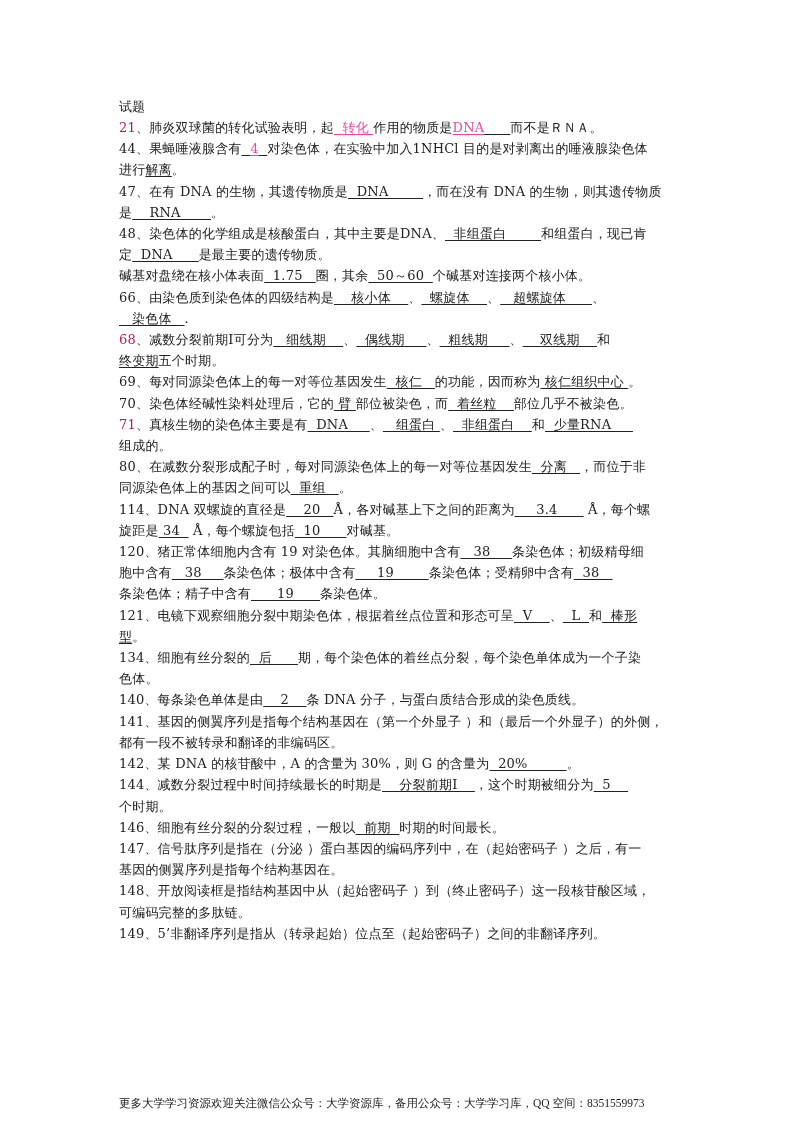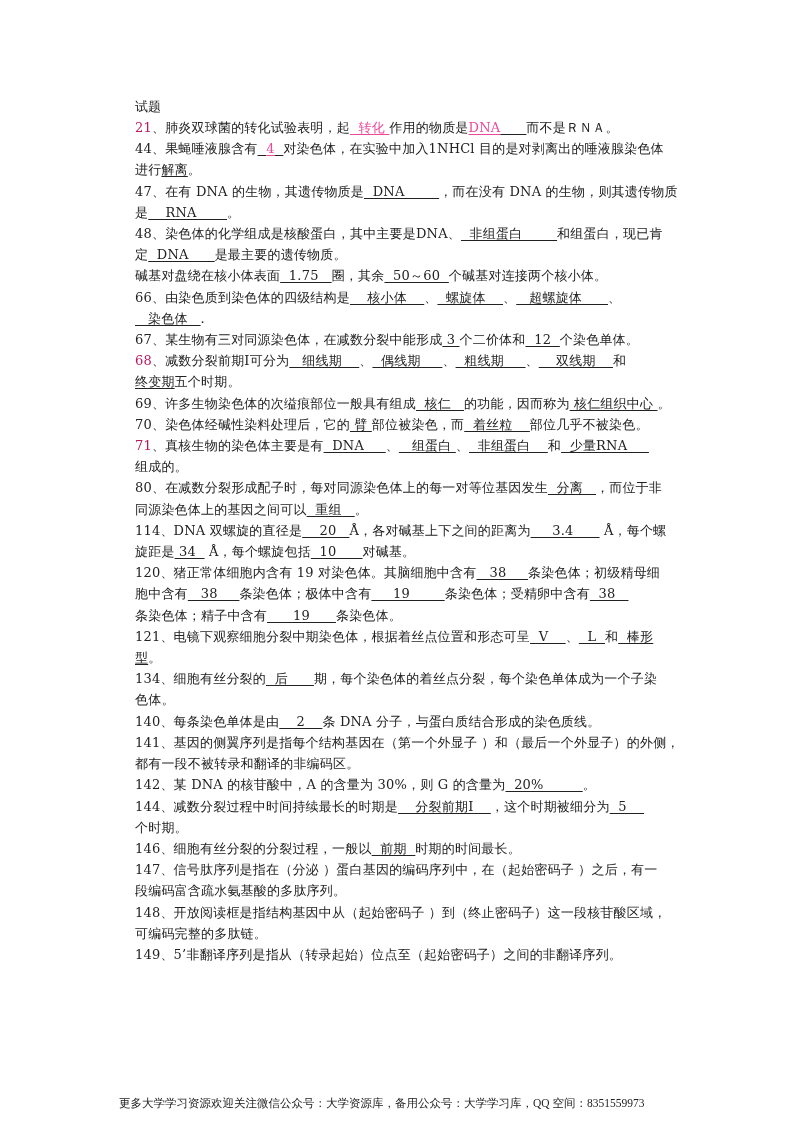--- a/index.html
+++ b/index.html
@@ -1,18 +1,18 @@
 <!DOCTYPE html>
 <html><head>
 <meta charset="utf-8">
 <style>
   html, body { margin: 0; padding: 0; background: #ffffff; }
   body { width: 793px; height: 1122px; position: relative; overflow: hidden;
          font-family: "DejaVu Serif", "Liberation Serif", serif; color: #222; }
-  .page { position: absolute; left: 119px; top: 96px; width: 556px; margin-left: 16px; }
+  .page { position: absolute; left: 119px; top: 96px; width: 556px; }
   .title { font-size: 13px; line-height: 21px; height: 21px; }
   .line { font-size: 13px; line-height: 21.2px; white-space: nowrap; letter-spacing: 0.2px; }
   .num-blue { color: #be185d; }
   .u { text-decoration: underline; text-underline-offset: 2px; white-space: pre; }
   .red { color: #ec4899; }
   .footer { position: absolute; left: 119px; top: 1096px; font-size: 11.5px;
             font-family: "Liberation Serif", "DejaVu Serif", serif; color: #222; }
 </style>
 </head>
 <body>
@@ -23,24 +23,23 @@
       <div class="line"><span class="num-blue">21</span><span>、肺炎双球菌的转化试验表明，起</span><span class="u red">  转化 </span><span>作用的物质是</span><span class="u red">DNA</span><span class="u">      </span><span>而不是ＲＮＡ。</span></div>
       <div class="line"><span>44</span><span>、果蝇唾液腺含有</span><span class="u">  </span><span class="u red">4</span><span class="u">  </span><span>对染色体，在实验中加入1NHCl 目的是对剥离出的唾液腺染色体</span></div>
       <div class="line"><span>进行</span><span class="u">解离</span><span>。</span></div>
       <div class="line"><span>47</span><span>、在有 DNA 的生物，其遗传物质是</span><span class="u">  DNA        </span><span>，而在没有 DNA 的生物，则其遗传物质</span></div>
       <div class="line"><span>是</span><span class="u">    RNA       </span><span>。</span></div>
       <div class="line"><span>48</span><span>、染色体的化学组成是核酸蛋白，其中主要是DNA、</span><span class="u">  非组蛋白        </span><span>和组蛋白，现已肯</span></div>
       <div class="line"><span>定</span><span class="u">  DNA      </span><span>是最主要的遗传物质。</span></div>
       <div class="line"><span>碱基对盘绕在核小体表面</span><span class="u">  1.75   </span><span>圈，其余</span><span class="u">  50～60  </span><span>个碱基对连接两个核小体。</span></div>
       <div class="line"><span>66</span><span>、由染色质到染色体的四级结构是</span><span class="u">    核小体    </span><span>、</span><span class="u">  螺旋体    </span><span>、</span><span class="u">   超螺旋体      </span><span>、</span></div>
       <div class="line"><span class="u">   染色体   </span><span>.</span></div>
-      <div class="line"><span>67</span><span>、某生物有三对同源染色体，在减数分裂中能形成</span><span class="u"> 3 </span><span>个二价体和</span><span class="u">  12  </span><span>个染色单体。</span></div>
       <div class="line"><span class="num-blue">68</span><span>、减数分裂前期Ⅰ可分为</span><span class="u">   细线期    </span><span>、</span><span class="u">  偶线期     </span><span>、</span><span class="u">  粗线期     </span><span>、</span><span class="u">    双线期    </span><span>和</span></div>
       <div class="line"><span class="u">终变期</span><span>五个时期。</span></div>
-      <div class="line"><span>69</span><span>、许多生物染色体的次缢痕部位一般具有组成</span><span class="u">  核仁   </span><span>的功能，因而称为</span><span class="u"> 核仁组织中心 </span><span>。</span></div>
+      <div class="line"><span>69</span><span>、每对同源染色体上的每一对等位基因发生</span><span class="u">  核仁   </span><span>的功能，因而称为</span><span class="u"> 核仁组织中心 </span><span>。</span></div>
       <div class="line"><span>70</span><span>、染色体经碱性染料处理后，它的</span><span class="u"> 臂 </span><span>部位被染色，而</span><span class="u">  着丝粒    </span><span>部位几乎不被染色。</span></div>
       <div class="line"><span class="num-blue">71</span><span>、真核生物的染色体主要是有</span><span class="u">  DNA     </span><span>、</span><span class="u">   组蛋白 </span><span>、</span><span class="u">  非组蛋白    </span><span>和</span><span class="u">  少量RNA     </span></div>
       <div class="line"><span>组成的。</span></div>
       <div class="line"><span>80</span><span>、在减数分裂形成配子时，每对同源染色体上的每一对等位基因发生</span><span class="u">  分离   </span><span>，而位于非</span></div>
       <div class="line"><span>同源染色体上的基因之间可以</span><span class="u">  重组   </span><span>。</span></div>
       <div class="line"><span>114</span><span>、DNA 双螺旋的直径是</span><span class="u">    20   </span><span>Å，各对碱基上下之间的距离为</span><span class="u">     3.4      </span><span> Å，每个螺</span></div>
       <div class="line"><span>旋距是</span><span class="u"> 34  </span><span> Å，每个螺旋包括</span><span class="u">  10      </span><span>对碱基。</span></div>
       <div class="line"><span>120</span><span>、猪正常体细胞内含有 19 对染色体。其脑细胞中含有</span><span class="u">   38     </span><span>条染色体；初级精母细</span></div>
       <div class="line"><span>胞中含有</span><span class="u">   38     </span><span>条染色体；极体中含有</span><span class="u">     19        </span><span>条染色体；受精卵中含有</span><span class="u">  38   </span></div>
       <div class="line"><span>条染色体；精子中含有</span><span class="u">      19      </span><span>条染色体。</span></div>
@@ -49,19 +48,19 @@
       <div class="line"><span>134</span><span>、细胞有丝分裂的</span><span class="u">  后      </span><span>期，每个染色体的着丝点分裂，每个染色单体成为一个子染</span></div>
       <div class="line"><span>色体。</span></div>
       <div class="line"><span>140</span><span>、每条染色单体是由</span><span class="u">    2    </span><span>条 DNA 分子，与蛋白质结合形成的染色质线。</span></div>
       <div class="line"><span>141</span><span>、基因的侧翼序列是指每个结构基因在（第一个外显子 ）和（最后一个外显子）的外侧，</span></div>
       <div class="line"><span>都有一段不被转录和翻译的非编码区。</span></div>
       <div class="line"><span>142</span><span>、某 DNA 的核苷酸中，A 的含量为 30%，则 G 的含量为</span><span class="u">  20%         </span><span>。</span></div>
       <div class="line"><span>144</span><span>、减数分裂过程中时间持续最长的时期是</span><span class="u">    分裂前期Ⅰ    </span><span>，这个时期被细分为</span><span class="u">  5    </span></div>
       <div class="line"><span>个时期。</span></div>
       <div class="line"><span>146</span><span>、细胞有丝分裂的分裂过程，一般以</span><span class="u">  前期  </span><span>时期的时间最长。</span></div>
       <div class="line"><span>147</span><span>、信号肽序列是指在（分泌 ）蛋白基因的编码序列中，在（起始密码子 ）之后，有一</span></div>
-      <div class="line"><span>段编码富含疏水氨基酸的多肽序列。</span></div>
+      <div class="line"><span>基因的侧翼序列是指每个结构基因在。</span></div>
       <div class="line"><span>148</span><span>、开放阅读框是指结构基因中从（起始密码子 ）到（终止密码子）这一段核苷酸区域，</span></div>
       <div class="line"><span>可编码完整的多肽链。</span></div>
       <div class="line"><span>149</span><span>、5’非翻译序列是指从（转录起始）位点至（起始密码子）之间的非翻译序列。</span></div>
     </div>
 </div>
 <div class="footer">更多大学学习资源欢迎关注微信公众号：大学资源库，备用公众号：大学学习库，QQ 空间：8351559973</div>
 
 </body></html>

